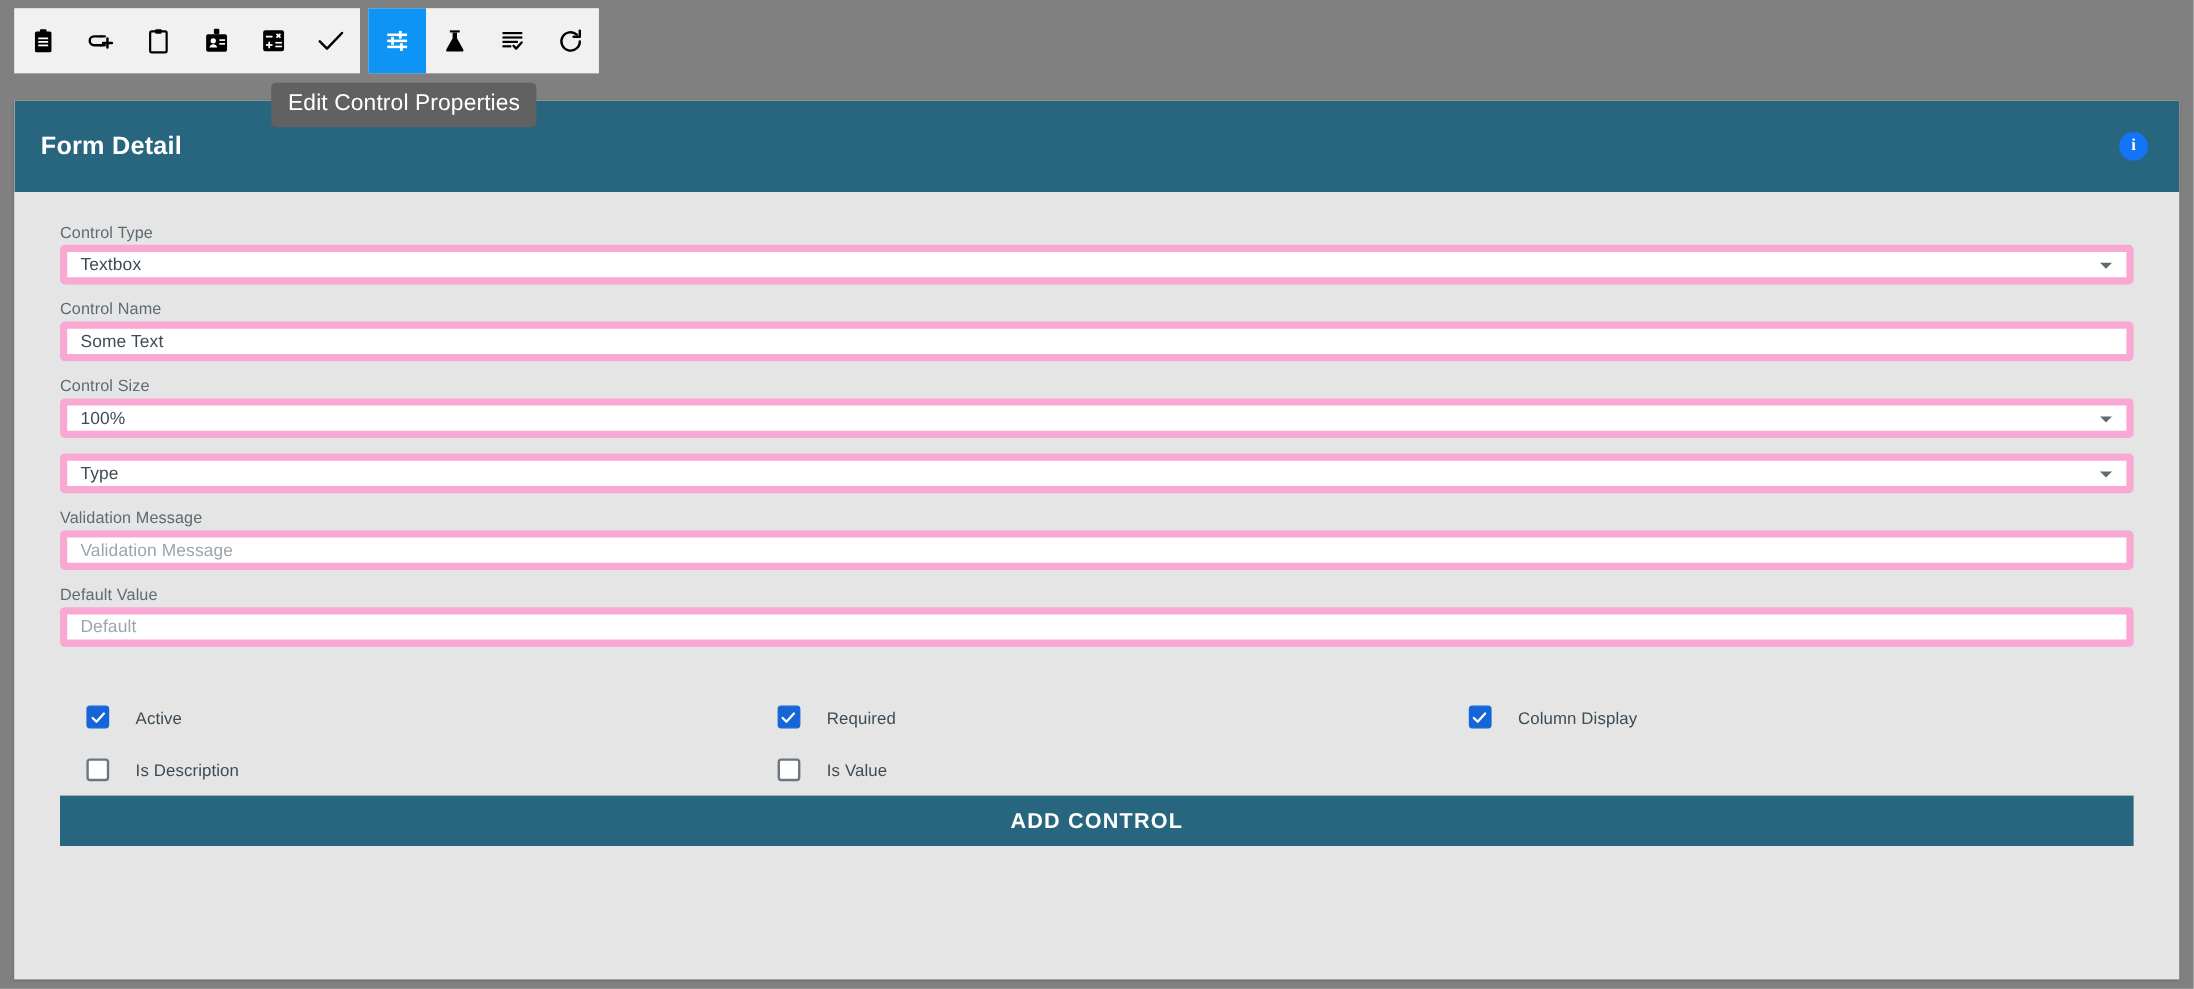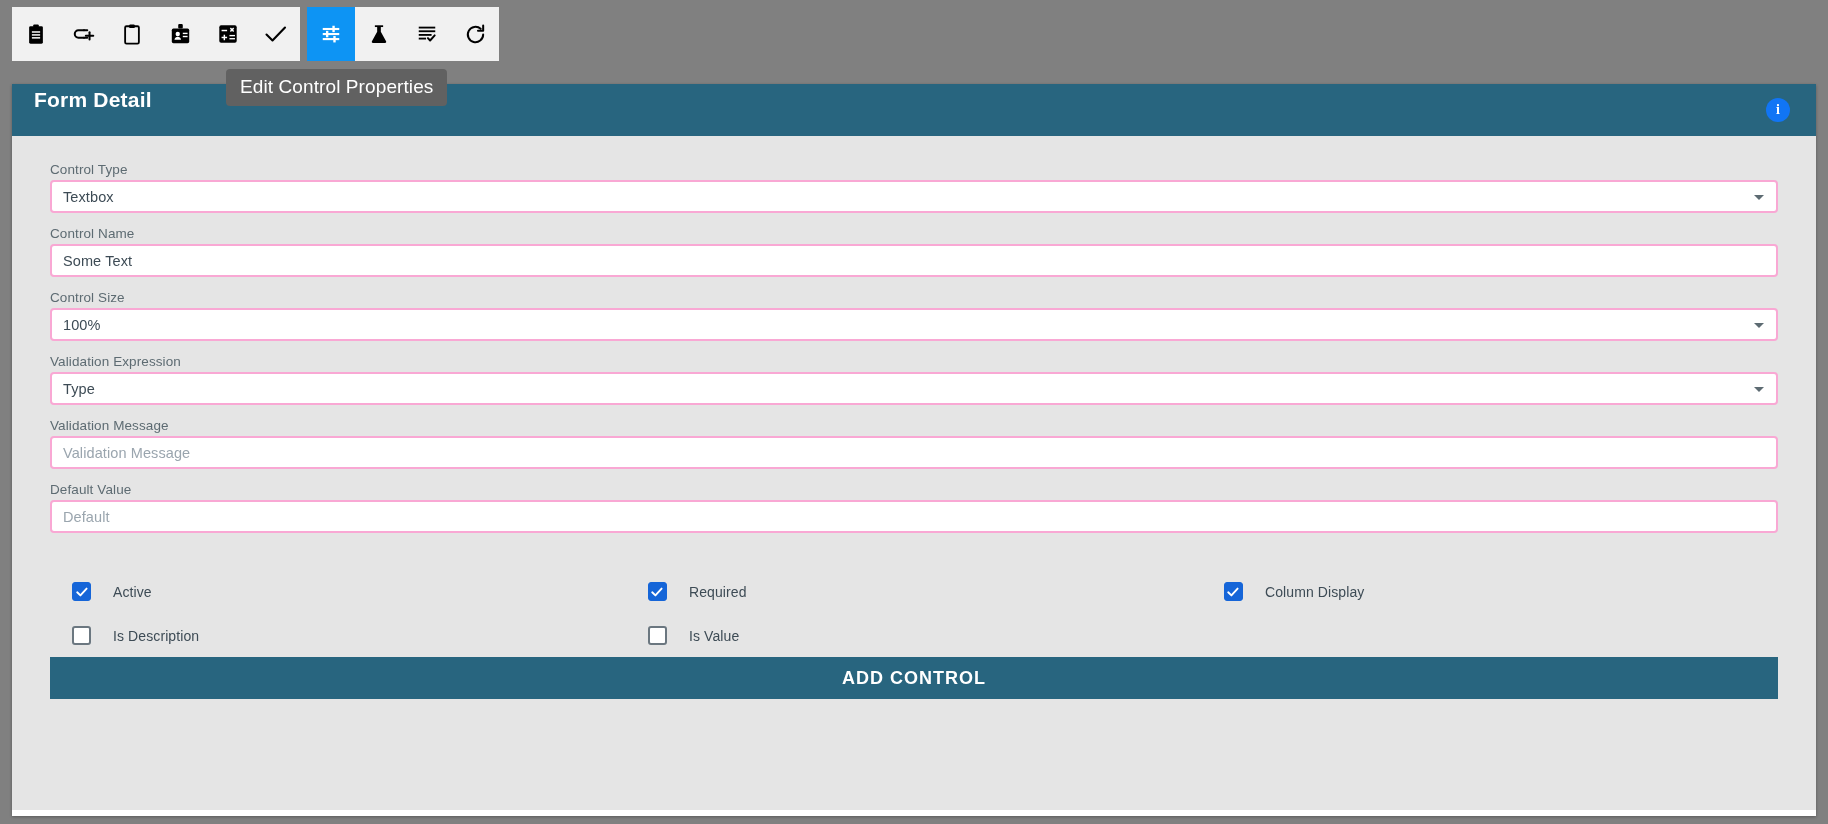--- a/index.html
+++ b/index.html
@@ -69,21 +69,22 @@
     height: 732px;
     background: #ffffff;
     box-shadow: 0 1px 3px rgba(0,0,0,.3);
     overflow: hidden;
   }
   #card-header {
     position: relative;
     height: 44px;
     background: #28657f;
     display: flex;
-    padding: 4px 22px;
+    align-items: center;
+    padding: 16px 22px;
   }
   #card-title {
     color: #ffffff;
     font-size: 21px;
     font-weight: bold;
     letter-spacing: .2px;
   }
   #info-badge {
     position: absolute;
     right: 26px;
@@ -117,21 +118,21 @@
   .field-label {
     font-size: 13.5px;
     color: #5d6b72;
     margin-bottom: 3px;
     display: block;
     letter-spacing: .1px;
   }
   .control {
     position: relative;
     height: 33px;
-    border: 2px solid #f9a8d4;
+    border: 6px solid #f9a8d4;
     border-radius: 4px;
     background: #ffffff;
     display: flex;
     align-items: center;
     box-sizing: border-box;
   }
   .control-text {
     padding-left: 11px;
     font-size: 14.5px;
     color: #3d4b55;
@@ -365,21 +366,20 @@
           </div>
         </div>
         <div class="field">
           <label class="field-label">Control Size</label>
           <div class="control">
             <span class="control-text">100%</span>
             <span class="caret"></span>
           </div>
         </div>
         <div class="field">
-          <label class="field-label">Validation Expression</label>
           <div class="control">
             <span class="control-text">Type</span>
             <span class="caret"></span>
           </div>
         </div>
         <div class="field">
           <label class="field-label">Validation Message</label>
           <div class="control">
             <span class="control-text placeholder">Validation Message</span>
           </div>

